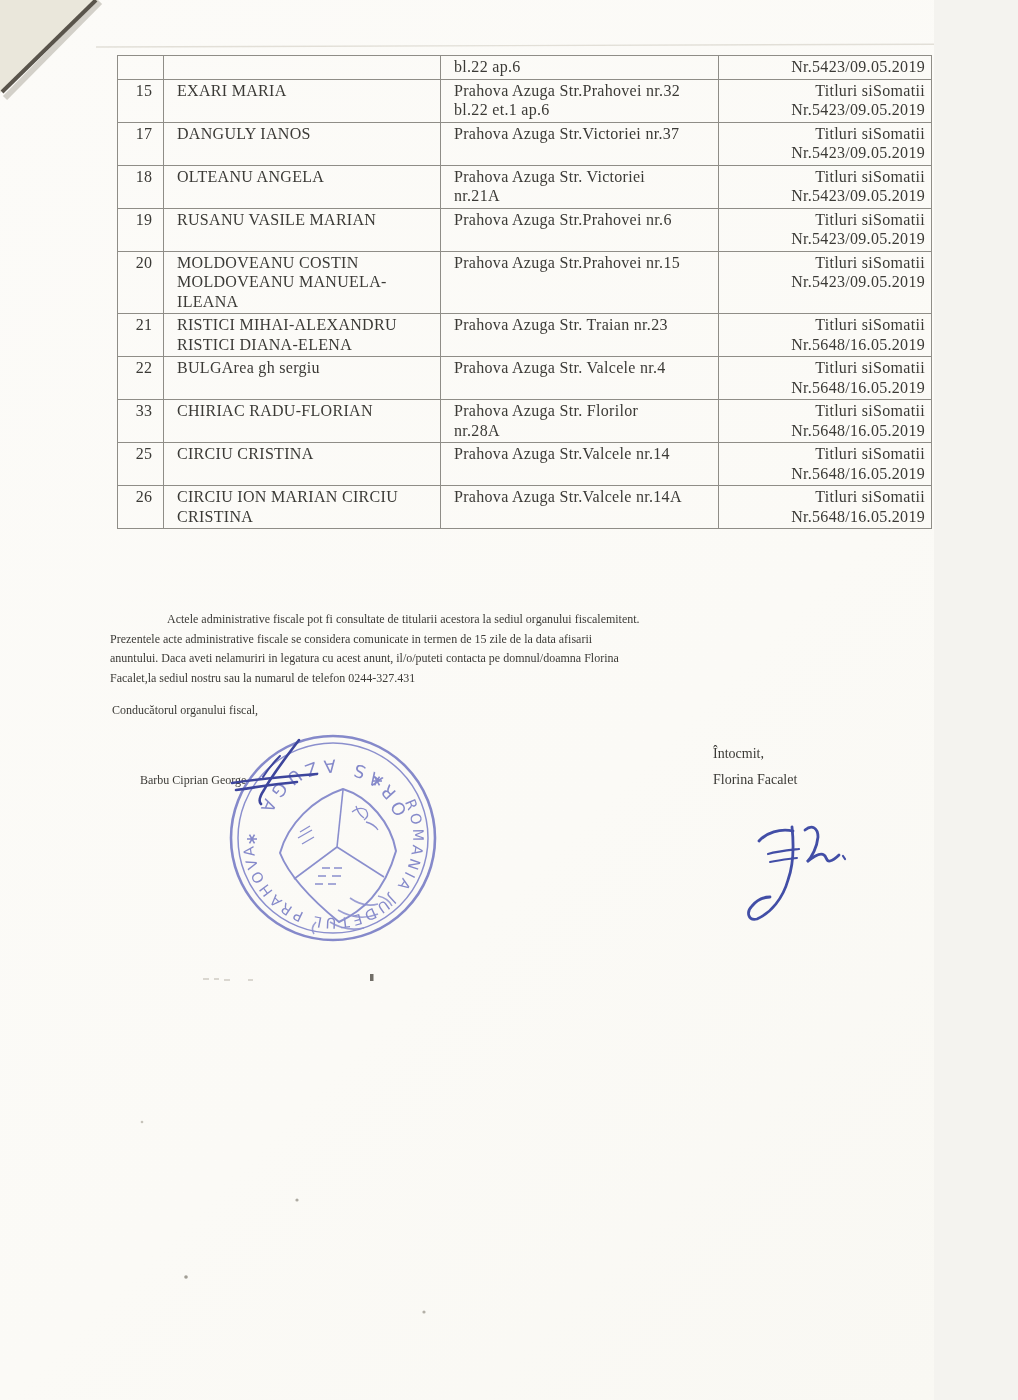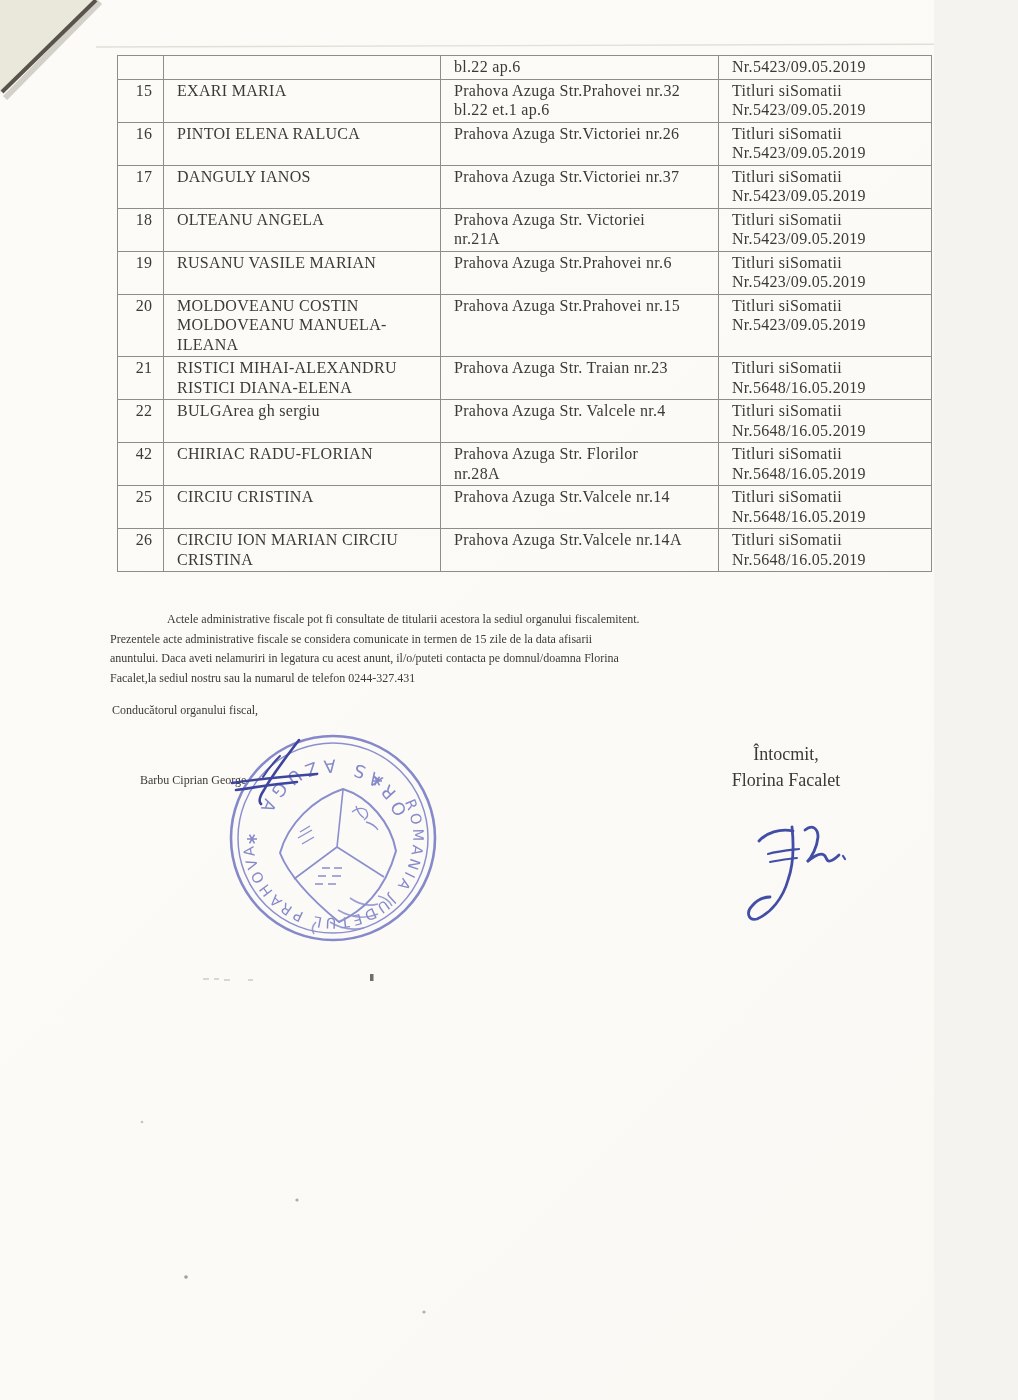--- a/index.html
+++ b/index.html
@@ -18,36 +18,36 @@
     position:absolute; left:117px; top:55px; width:814px;
     border-collapse:collapse; table-layout:fixed;
   }
   table.notice td {
     border:1px solid #8f8d87;
     font-size:16px; line-height:19.5px; letter-spacing:.3px;
     vertical-align:top; white-space:pre-line;
     padding:1px 6px 2px 13px; color:#3b3a36;
   }
   td.c-no  { text-align:center; padding:1px 2px 0 2px; }
-  td.c-doc { padding-left:9px; }
+  td.c-doc { padding-left:9px;text-align:right; }
   
   .notice-par {
     position:absolute; left:110px; top:610px; width:872px;
     font-size:12px; line-height:19.7px; white-space:pre-line;
     text-indent:57px; color:#3b3a36;
   }
   
   .sig-left {
     position:absolute; left:112px; top:699px;
     font-size:12px; line-height:23px;
   }
   .sig-left .name { margin-left:28px;margin-top:47px; }
   .sig-right {
-    position:absolute; left:696px; top:741px; width:180px;
-    text-align:center; font-size:18px; line-height:26px;
+    position:absolute; left:713px; top:741px; width:180px;
+    text-align:left; font-size:14px; line-height:26px;
   }
   
   svg.overlay { position:absolute; left:0; top:0; pointer-events:none; }
   .stamp-text { font-family:"DejaVu Sans", sans-serif; }
 </style>
 </head>
 <body>
 
 <div id="page">
 
@@ -67,27 +67,20 @@
       </tr>
       <tr>
         <td class="c-no">15</td>
         <td class="c-name">EXARI MARIA</td>
         <td class="c-addr">Prahova Azuga Str.Prahovei nr.32
 bl.22 et.1 ap.6</td>
         <td class="c-doc">Titluri siSomatii
 Nr.5423/09.05.2019</td>
       </tr>
       <tr>
-        <td class="c-no">16</td>
-        <td class="c-name">PINTOI ELENA RALUCA</td>
-        <td class="c-addr">Prahova Azuga Str.Victoriei nr.26</td>
-        <td class="c-doc">Titluri siSomatii
-Nr.5423/09.05.2019</td>
-      </tr>
-      <tr>
         <td class="c-no">17</td>
         <td class="c-name">DANGULY IANOS</td>
         <td class="c-addr">Prahova Azuga Str.Victoriei nr.37</td>
         <td class="c-doc">Titluri siSomatii
 Nr.5423/09.05.2019</td>
       </tr>
       <tr>
         <td class="c-no">18</td>
         <td class="c-name">OLTEANU ANGELA</td>
         <td class="c-addr">Prahova Azuga Str. Victoriei
@@ -120,21 +113,21 @@
 Nr.5648/16.05.2019</td>
       </tr>
       <tr>
         <td class="c-no">22</td>
         <td class="c-name">BULGArea gh sergiu</td>
         <td class="c-addr">Prahova Azuga Str. Valcele nr.4</td>
         <td class="c-doc">Titluri siSomatii
 Nr.5648/16.05.2019</td>
       </tr>
       <tr>
-        <td class="c-no">42</td>
+        <td class="c-no">33</td>
         <td class="c-name">CHIRIAC RADU-FLORIAN</td>
         <td class="c-addr">Prahova Azuga Str. Florilor
 nr.28A</td>
         <td class="c-doc">Titluri siSomatii
 Nr.5648/16.05.2019</td>
       </tr>
       <tr>
         <td class="c-no">25</td>
         <td class="c-name">CIRCIU CRISTINA</td>
         <td class="c-addr">Prahova Azuga Str.Valcele nr.14</td>

